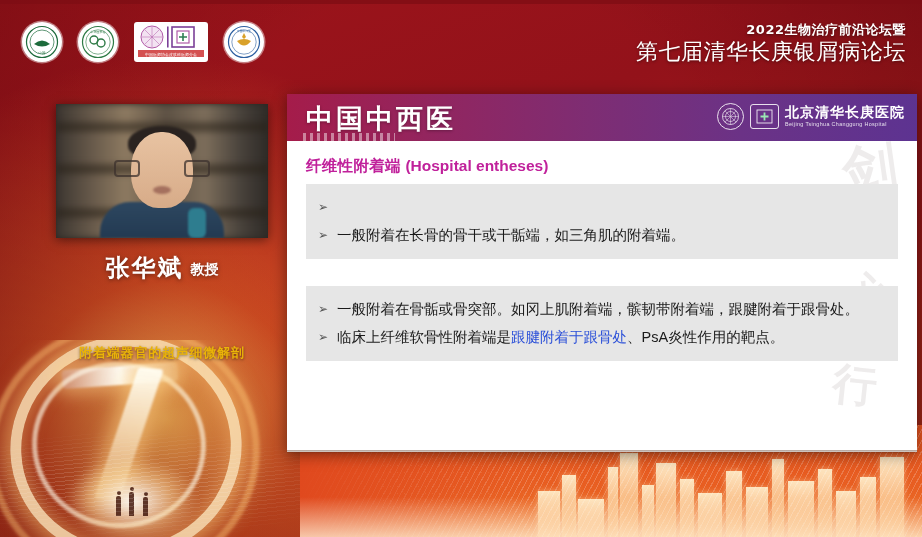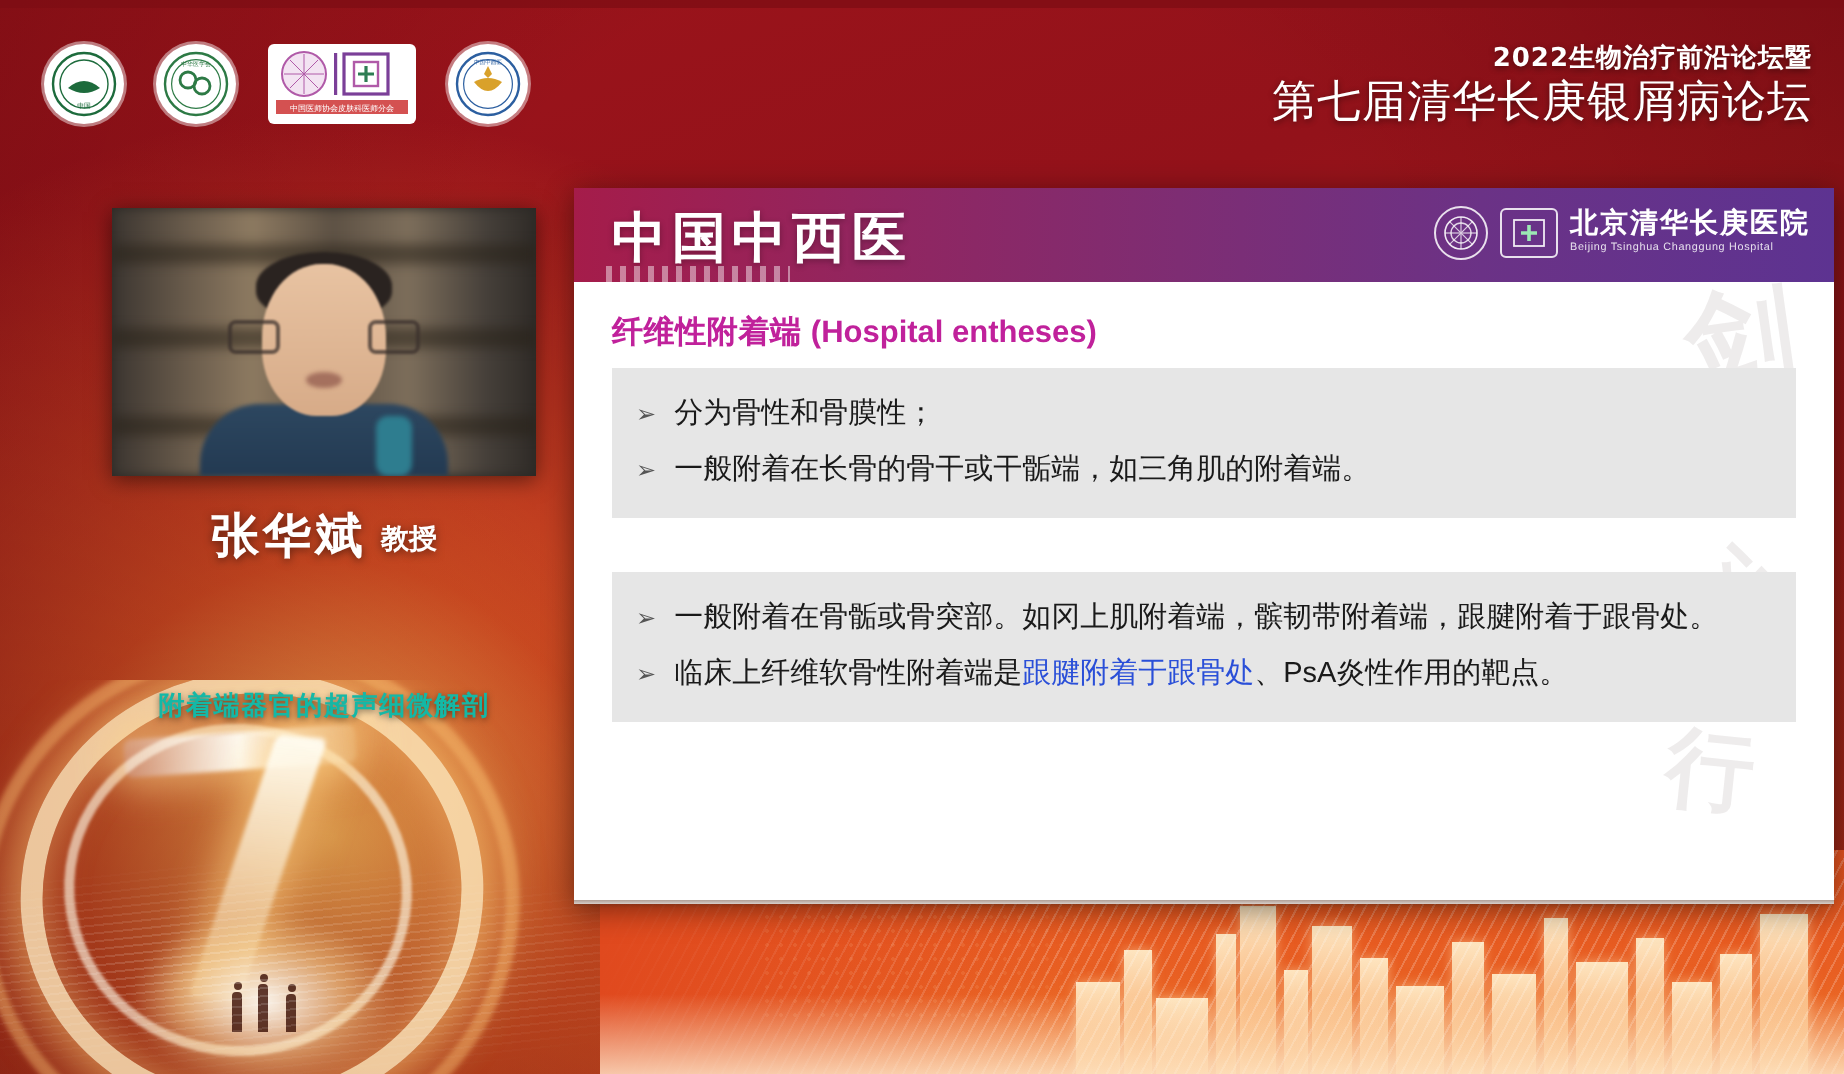--- a/index.html
+++ b/index.html
@@ -114,21 +114,21 @@
     font-size:24px;font-weight:bold;letter-spacing:2px;text-shadow:0 1px 4px rgba(0,0,0,.5);}
   .sp-name .title-suffix{font-size:14px;font-weight:bold;letter-spacing:0;margin-left:7px;vertical-align:2px;}
   .sp-affil{position:absolute;left:0;top:284px;width:324px;text-align:center;color:#ffe9d9;
     font-size:13px;letter-spacing:.5px;text-shadow:0 1px 3px rgba(0,0,0,.45);}
   .badge{position:absolute;left:50%;top:310px;transform:translateX(-50%);
     padding:4px 26px;border:2px solid #f0cf7e;border-radius:14px;
     background:linear-gradient(180deg,#c5202a,#8f1219);
     color:#fff6e6;font-size:15px;font-weight:bold;letter-spacing:2px;
     box-shadow:0 0 8px rgba(255,210,120,.35), inset 0 0 6px rgba(255,220,150,.25);}
   .badge .orn{color:#f3d489;font-size:11px;opacity:.9;}
-  .sp-topic{position:absolute;left:0;top:344px;width:324px;text-align:center;color:#14b8a6;
+  .sp-topic{position:absolute;left:0;top:344px;width:324px;text-align:center;color:#eab308;
     font-size:13px;font-weight:bold;letter-spacing:.8px;text-shadow:0 1px 3px rgba(0,0,0,.5);}
 
   
   .slide{position:absolute;left:287px;top:94px;width:630px;height:358px;background:#fff;
     box-shadow:0 3px 14px rgba(0,0,0,.45);overflow:hidden;}
   .slide-wm{position:absolute;inset:0;pointer-events:none;}
   .wm{position:absolute;color:rgba(120,110,105,.13);font-family:"DejaVu Serif","Liberation Serif",serif;
     font-weight:bold;}
   .wm1{right:20px;top:40px;font-size:54px;transform:rotate(-8deg);}
   .wm2{right:58px;top:95px;font-size:46px;transform:rotate(4deg);}
@@ -330,21 +330,20 @@
     </div>
 
     <div class="sec sec1">
       <div class="sec-head">
         <span>纤维性附着端</span>
         <span class="en">(Hospital entheses)</span>
       </div>
       <div class="sec-box">
         <div class="bullet">
           <span class="arw">➢</span>
-          <span>分为骨性和骨膜性；</span>
         </div>
         <div class="bullet">
           <span class="arw">➢</span>
           <span>一般附着在长骨的骨干或干骺端，如三角肌的附着端。</span>
         </div>
       </div>
     </div>
 
     <div class="sec sec2">
       <div class="sec-box">

